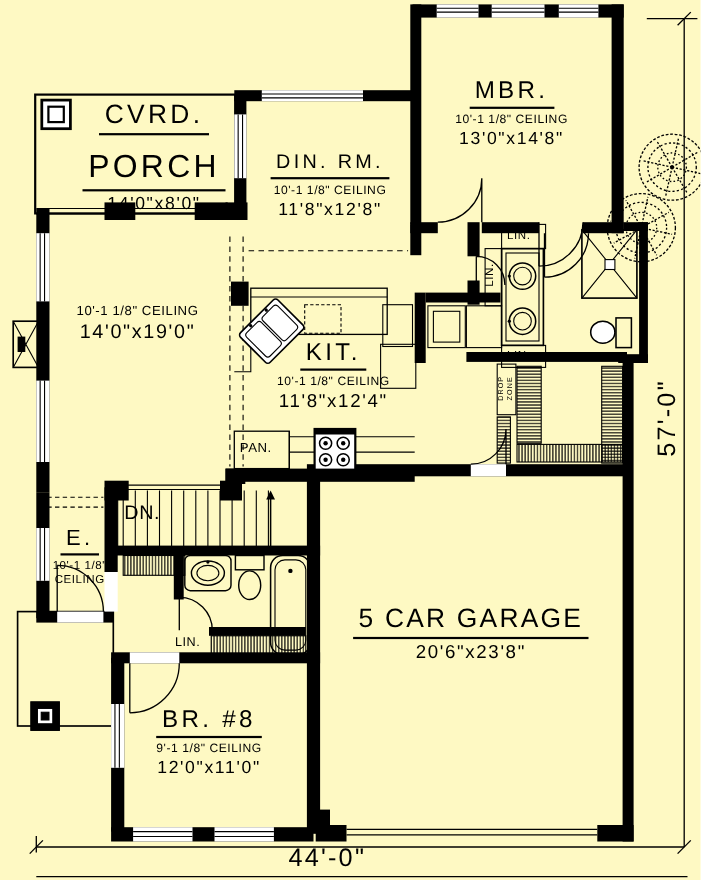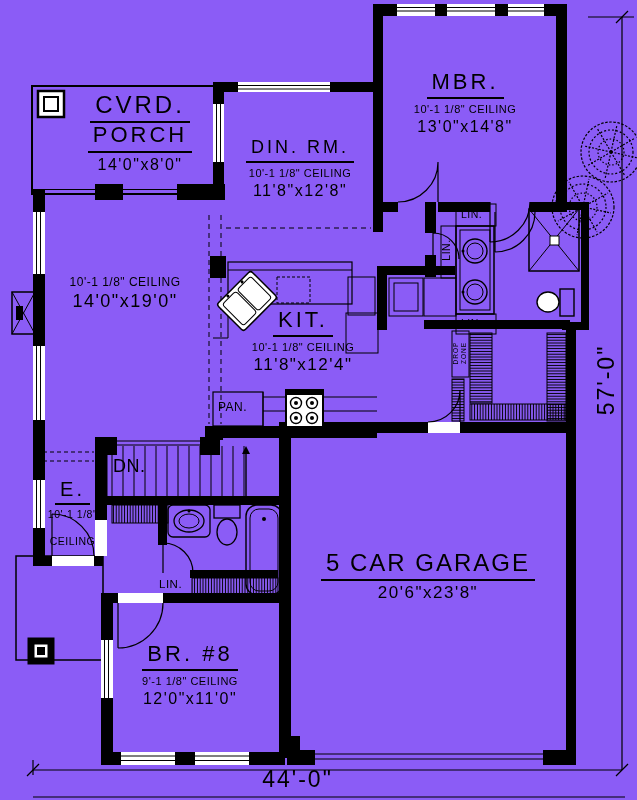--- a/index.html
+++ b/index.html
@@ -1,16 +1,16 @@
 <!DOCTYPE html>
 <html><head>
 <meta charset="utf-8">
 <style>
   html,body{margin:0;padding:0;background:#fff}
-  .plan{position:relative;width:637px;height:800px;background:#8b5cf6;
+  .plan{position:relative;width:637px;height:800px;background:#fef9c3;
         font-family:"Liberation Sans",sans-serif;color:#000;overflow:hidden}
   .plan svg{position:absolute;left:0;top:0}
   .room-label{position:absolute;text-align:center;line-height:1.1}
   .rname{display:inline-block;border-bottom:2.5px solid #000;padding:0 5px 3px;
          letter-spacing:3px;white-space:nowrap}
   .rceil{font-size:11px;letter-spacing:.5px;margin-top:4px;white-space:nowrap}
   .rsize{font-size:16px;letter-spacing:1.5px;margin-top:3px;white-space:nowrap}
   .small-lbl{position:absolute;font-size:11px;letter-spacing:.5px;white-space:nowrap}
   .dim{position:absolute;font-size:23px;letter-spacing:2px;white-space:nowrap;text-align:center}
   .rot{transform:rotate(-90deg);transform-origin:center center}
@@ -283,21 +283,21 @@
     <path d="M495,252 A40,40 0 0 0 535,212 M495,212 L495,252"></path>
     <path d="M428,422 A32,32 0 0 0 460,390 M460,422 L460,390"></path>
     <path d="M163,603 A45,45 0 0 1 118,648 M118,603 L118,648"></path>
     <path d="M163,543 A30,30 0 0 1 193,573 M163,543 L163,573"></path>
     <path d="M52,514 A42,42 0 0 1 94,556 M52,556 L52,514"></path>
   </g>
 </svg>
 
 <div class="room-label" style="left:55px;top:92px;width:170px">
   <span class="rname" style="font-size:24px">CVRD.</span><br>
-  <span class="rname" style="font-size:22px;margin-top:0">PORCH</span>
+  <span class="rname" style="font-size:29px;margin-top:14px">PORCH</span>
   <div class="rsize">14'0"x8'0"</div>
 </div>
 
 <div class="room-label" style="left:225px;top:138px;width:150px">
   <span class="rname" style="font-size:18px">DIN. RM.</span>
   <div class="rceil">10'-1 1/8" CEILING</div>
   <div class="rsize">11'8"x12'8"</div>
 </div>
 
 <div class="room-label" style="left:390px;top:70px;width:150px">
@@ -313,21 +313,21 @@
 
 <div class="room-label" style="left:228px;top:308px;width:150px">
   <span class="rname" style="font-size:22px">KIT.</span>
   <div class="rceil">10'-1 1/8" CEILING</div>
   <div class="rsize" style="font-size:17px">11'8"x12'4"</div>
 </div>
 
 <div class="room-label" style="left:30px;top:478px;width:85px">
   <span class="rname" style="font-size:20px">E.</span>
   <div class="rceil" style="font-size:10.5px">10'-1 1/8"</div>
-  <div class="rceil" style="font-size:10.5px;margin-top:15px">CEILING</div>
+  <div class="rceil" style="font-size:10.5px;margin-top:1px">CEILING</div>
 </div>
 
 <div class="room-label" style="left:105px;top:642px;width:170px">
   <span class="rname" style="font-size:22px">BR. #8</span>
   <div class="rceil">9'-1 1/8" CEILING</div>
   <div class="rsize">12'0"x11'0"</div>
 </div>
 
 <div class="room-label" style="left:318px;top:550px;width:220px">
   <span class="rname" style="font-size:24px;letter-spacing:2px">5 CAR GARAGE</span>

